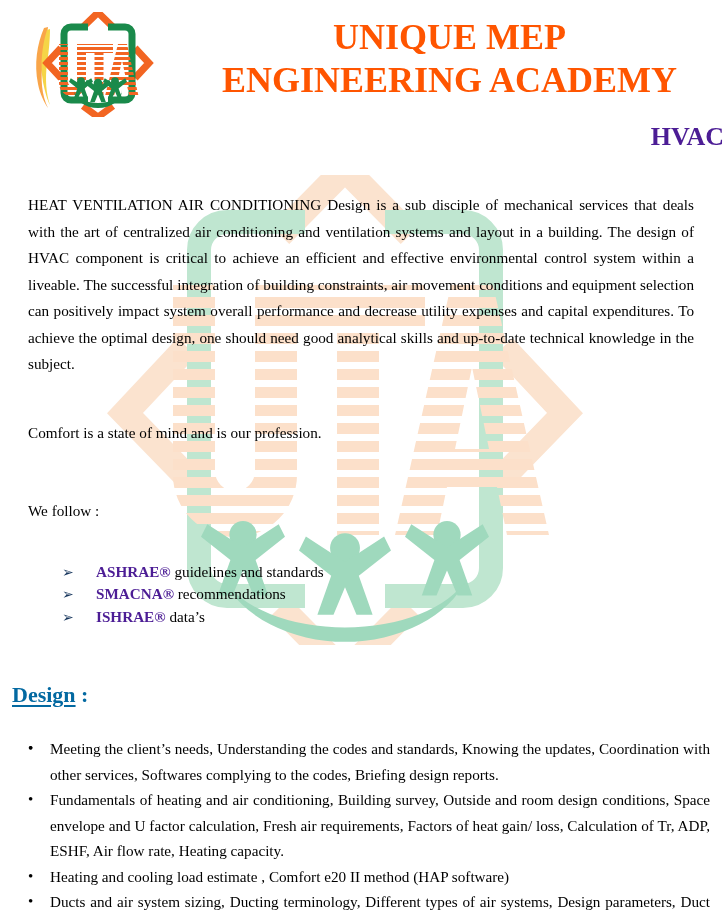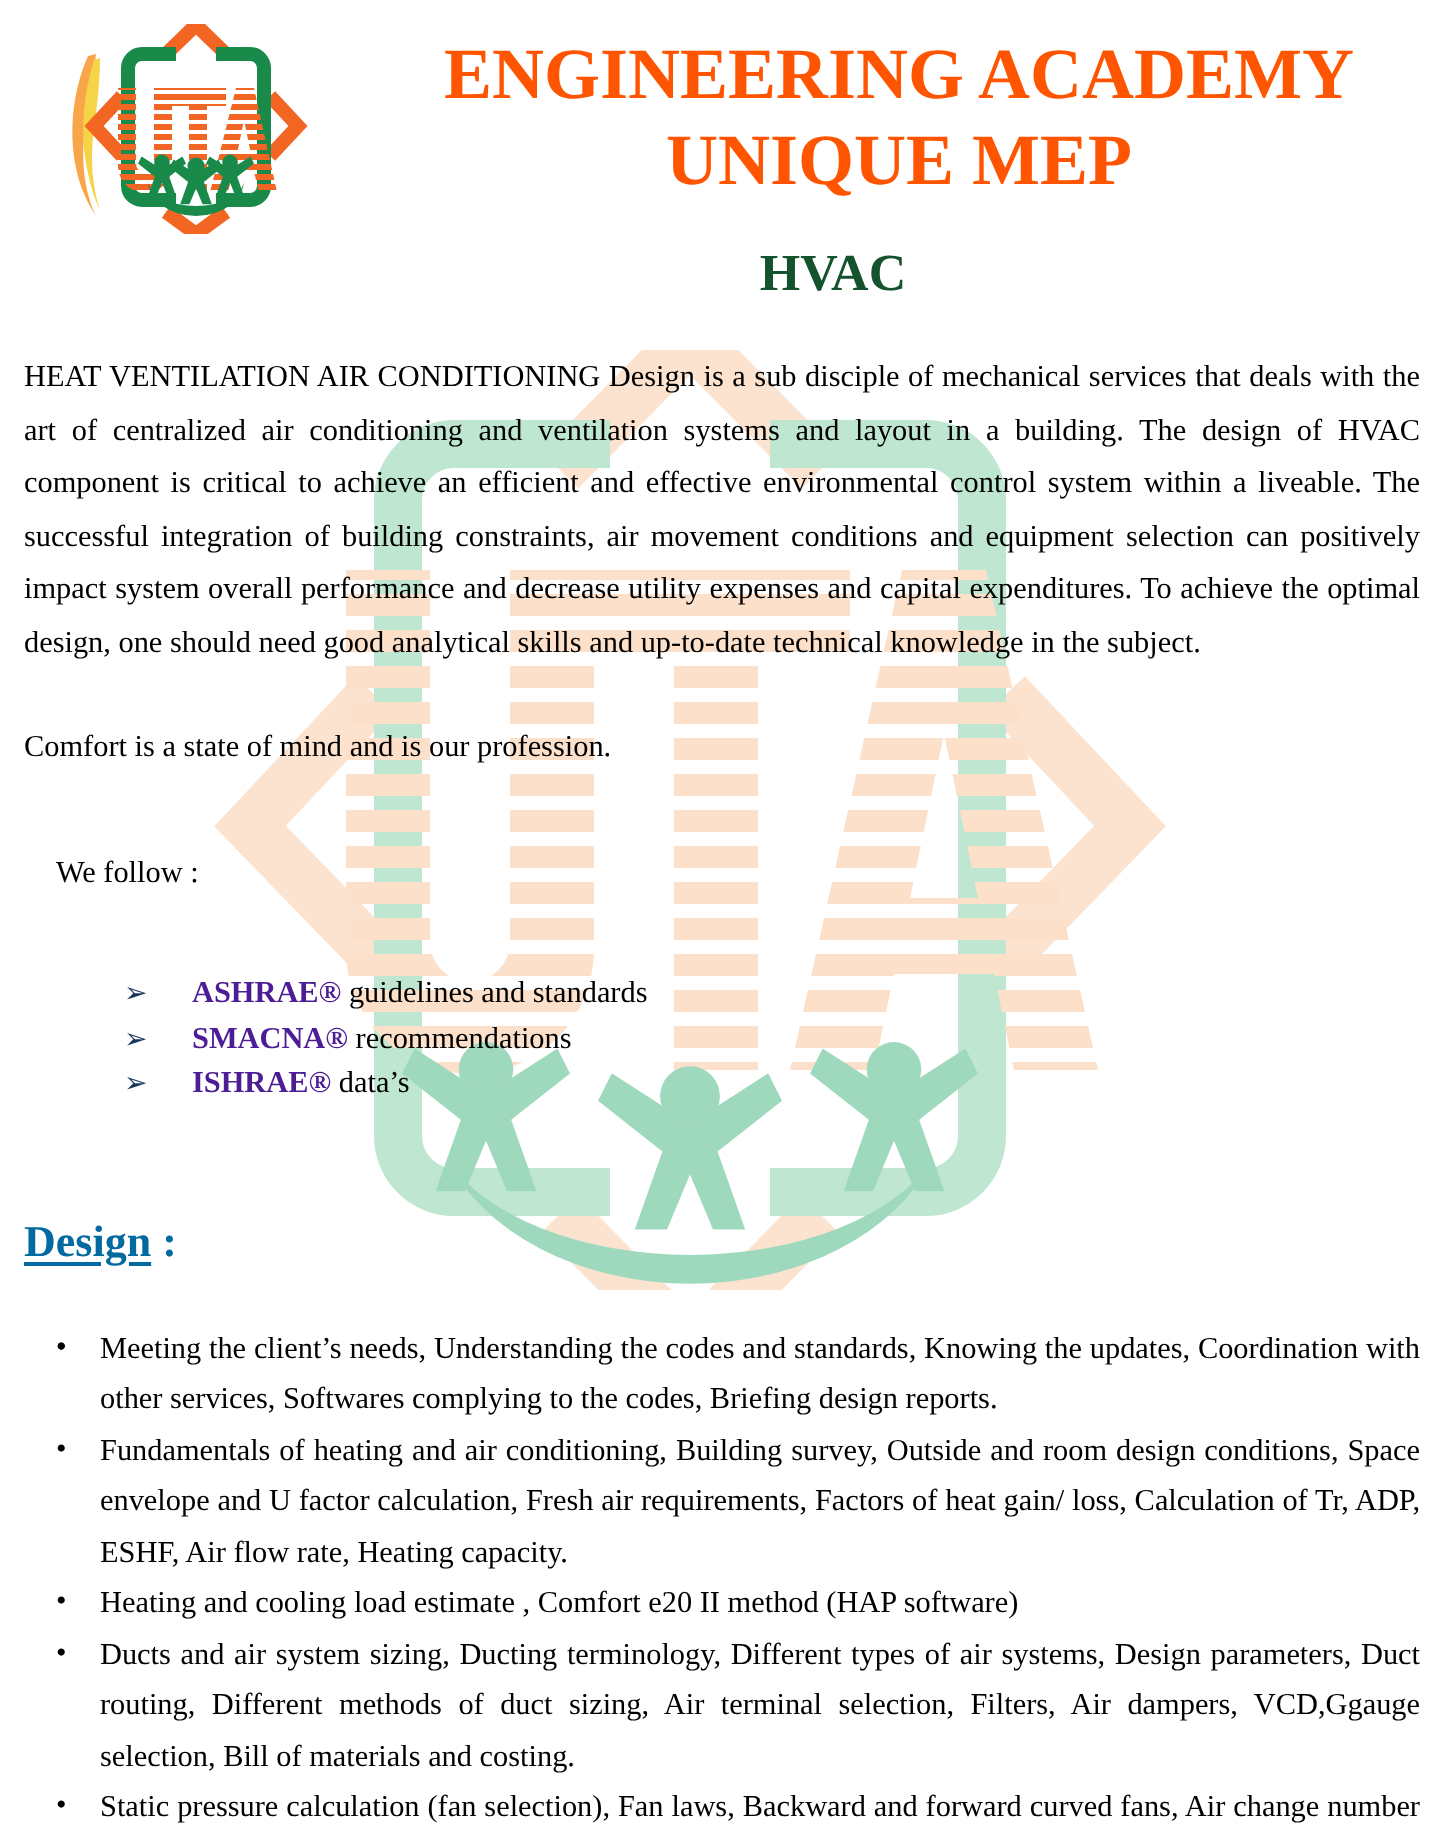--- a/index.html
+++ b/index.html
@@ -69,21 +69,21 @@
     margin-left: -66px;
   }
 
   
   #content {
     position: relative;
     z-index: 2;
     padding: 0 14px 0 12px;
   }
   p.para {
-    margin: 0;
+    margin: 16px;
     text-align: justify;
     font-size: 15.2px;
     line-height: 26.5px;
     text-justify: inter-word;
   }
   #intro-para { margin-bottom: 0; }
   .spacer-26 { height: 26px; }
   .spacer-20 { height: 20px; }
 
   p.bold-line {
@@ -362,23 +362,23 @@
         <g transform="translate(85,71) scale(0.30)">
           <circle cx="0" cy="-6" r="13"></circle>
           <path d="M0,6 L34,-16 L40,-4 L12,18 L24,52 L10,52 L0,28 L-10,52 L-24,52 L-12,18 L-40,-4 L-34,-16 Z"></path>
         </g>
         <path d="M44,78 a24,18 0 0 0 48,0 a24,13 0 0 1 -48,0 Z"></path>
       </g>
     </svg>
   </div>
 
   <div id="titleblock">
+    <div class="org-line" id="org-line-1" style="color:#ff5500;">UNIQUE MEP</div>
     <div class="org-line" id="org-line-2" style="color:#ff5500;">ENGINEERING ACADEMY</div>
-    <div class="org-line" id="org-line-1" style="color:#ff5500;">UNIQUE MEP</div>
-    <div id="subtitle" style="color:#14532d;">HVAC</div>
+    <div id="subtitle" style="color:#4c1d95;text-align:right;">HVAC</div>
   </div>
 </div>
 
 <div id="content">
 
   <p class="para" id="intro-para">HEAT VENTILATION AIR CONDITIONING Design is a sub disciple of mechanical services that deals with the art of centralized air conditioning and ventilation systems and layout in a building. The design of HVAC component is critical to achieve an efficient and effective environmental control system within a liveable. The successful integration of building constraints, air movement conditions and equipment selection can positively impact system overall performance and decrease utility expenses and capital expenditures. To achieve the optimal design, one should need good analytical skills and up-to-date technical knowledge in the subject.</p>
 
   <div class="spacer-26"></div>
 
   <p class="para" id="comfort-line">Comfort is a state of mind and is our profession.</p>

